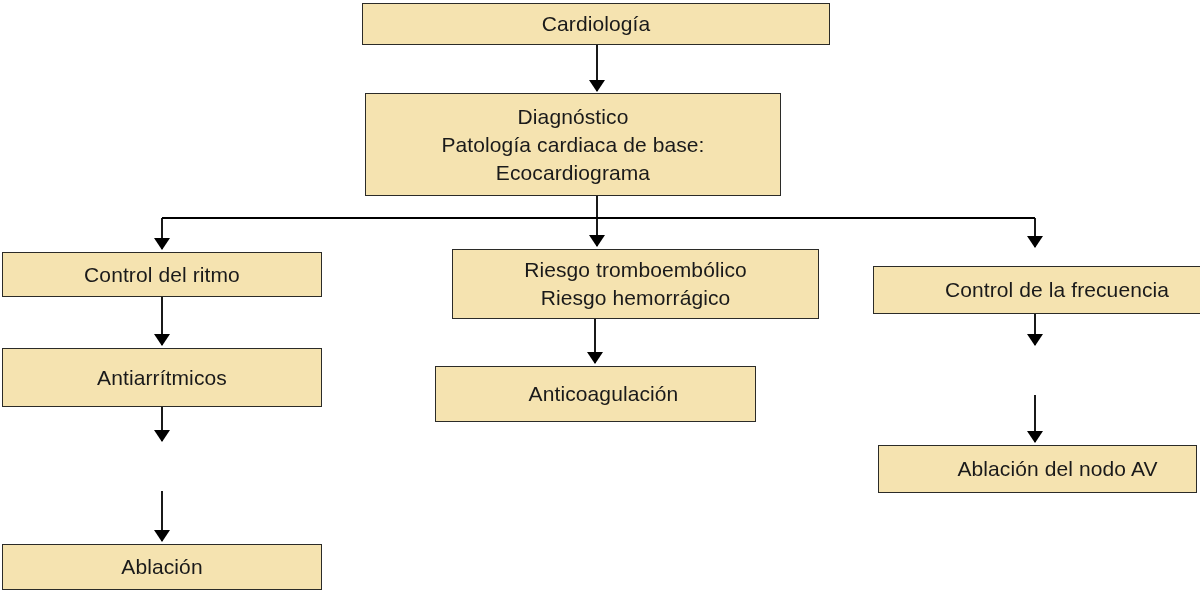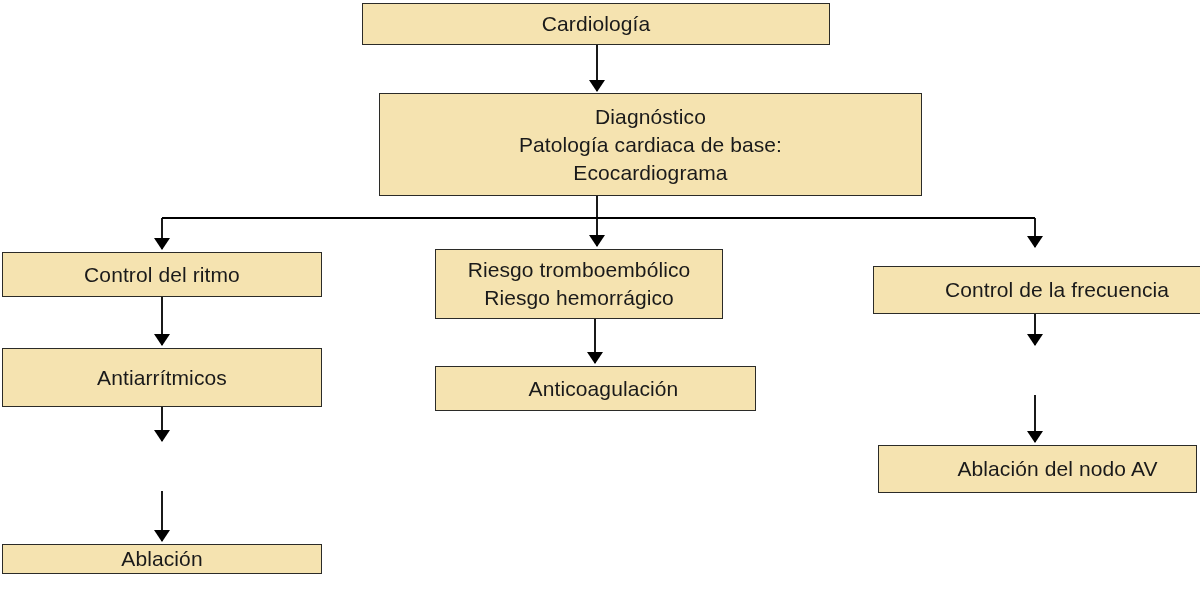--- a/index.html
+++ b/index.html
@@ -70,34 +70,34 @@
     <path class="line" d="M162,491 V541" marker-end="url(#ah)"></path>
 
     <path class="line" d="M595,319 V363" marker-end="url(#ah)"></path>
 
     <path class="line" d="M1035,298 V345" marker-end="url(#ah)"></path>
     <path class="line" d="M1035,395 V442" marker-end="url(#ah)"></path>
   </svg>
 
   <div class="node" style="left:362px; top:3px; width:468px; height:42px;">Cardiología</div>
 
-  <div class="node" style="left:379px; top:93px; width:543px; height:103px;">Diagnóstico
+  <div class="node" style="left:365px; top:93px; width:416px; height:103px;">Diagnóstico
 Patología cardiaca de base:
 Ecocardiograma</div>
 
   <div class="node" style="left:2px; top:252px; width:320px; height:45px;">Control del ritmo</div>
 
   <div class="node" style="left:2px; top:348px; width:320px; height:59px;">Antiarrítmicos</div>
 
 
-  <div class="node" style="left:2px; top:544px; width:320px; height:30px;">Ablación</div>
+  <div class="node" style="left:2px; top:544px; width:320px; height:46px;">Ablación</div>
 
-  <div class="node" style="left:435px; top:249px; width:288px; height:70px;">Riesgo tromboembólico
+  <div class="node" style="left:452px; top:249px; width:367px; height:70px;">Riesgo tromboembólico
 Riesgo hemorrágico</div>
 
-  <div class="node" style="left:435px; top:366px; width:321px; height:45px;padding-left:16px;">Anticoagulación</div>
+  <div class="node" style="left:435px; top:366px; width:321px; height:56px;padding-left:16px;">Anticoagulación</div>
 
   <div class="node" style="left:873px; top:250px; width:368px; height:48px;margin-top:16px;">Control de la frecuencia</div>
 
 
   <div class="node" style="left:878px; top:445px; width:319px; height:48px;padding-left:40px;">Ablación del nodo AV</div>
 
 </div>
 
 </body></html>

